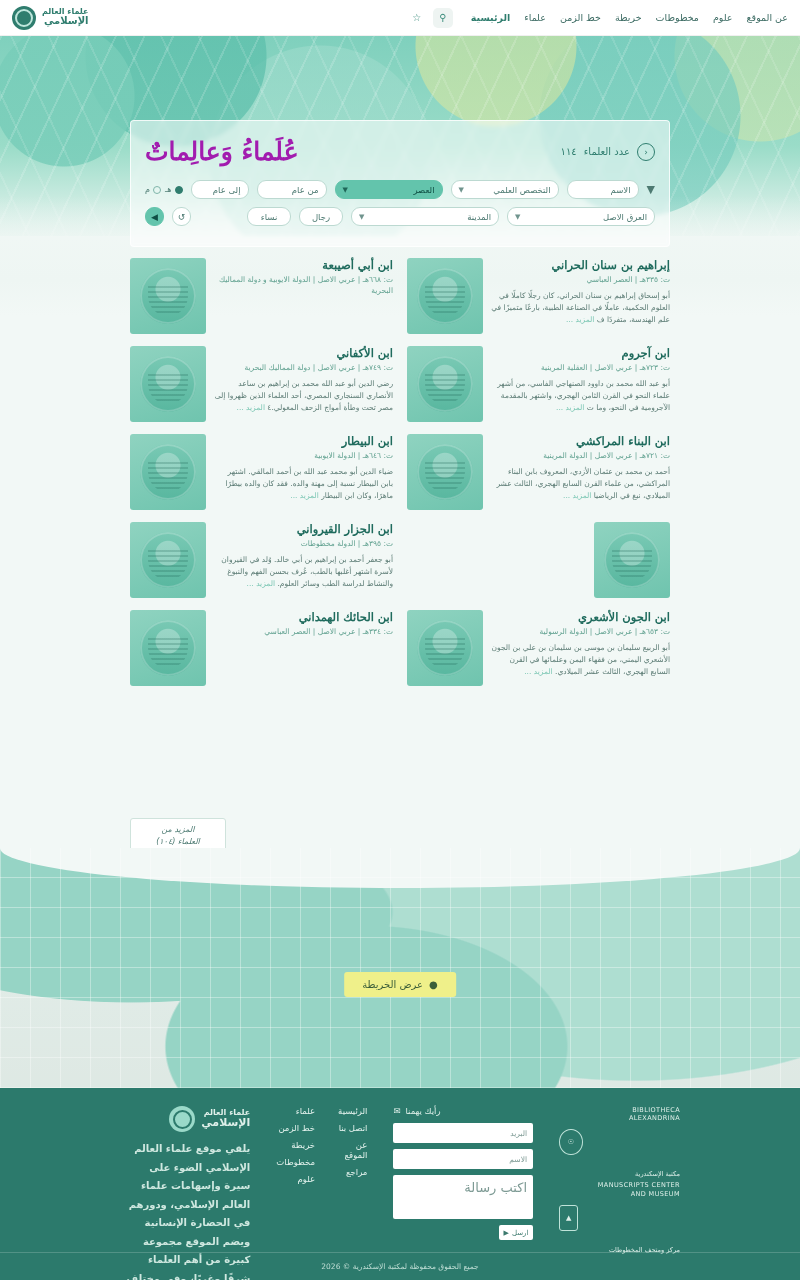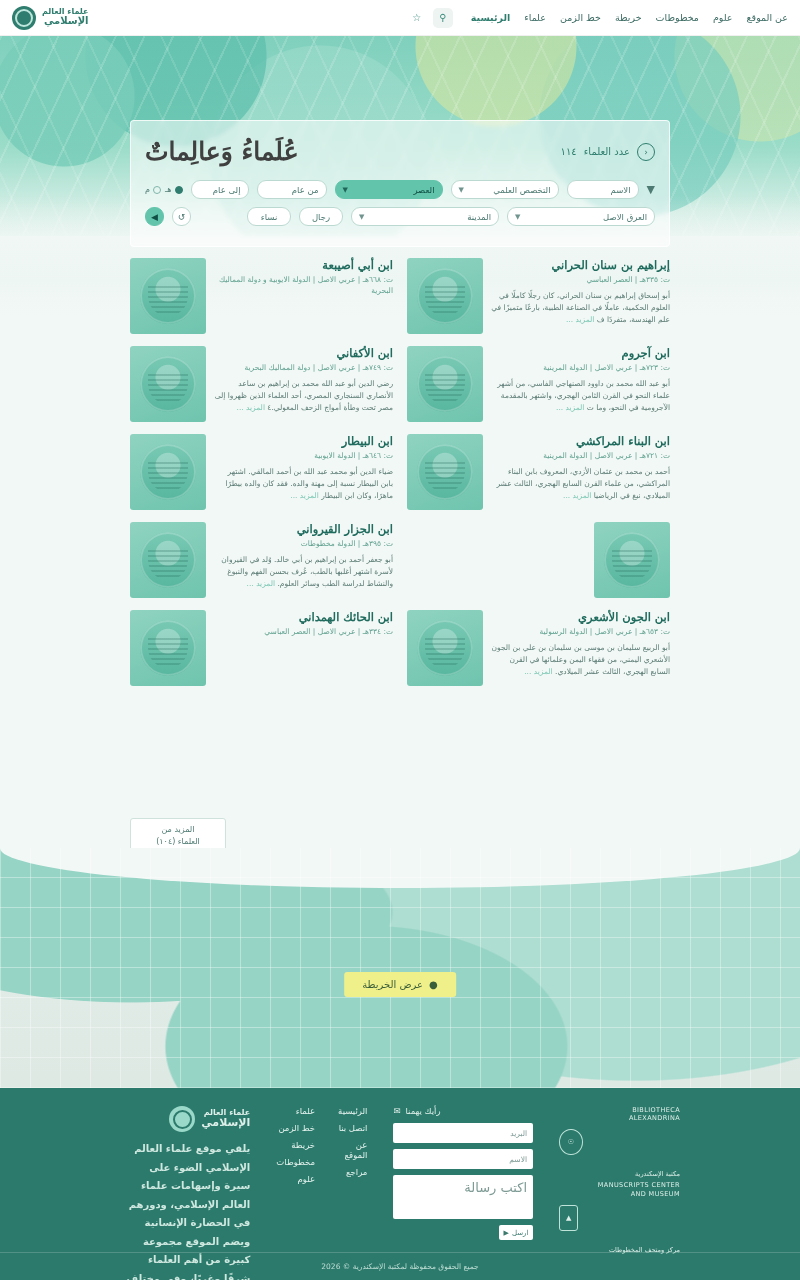--- a/index.html
+++ b/index.html
@@ -82,21 +82,21 @@
   .panel-head { display: flex; align-items: center; justify-content: space-between; }
   .count-wrap { display: flex; align-items: center; gap: 7px; }
   .circle-btn {
     width: 18px; height: 18px; border-radius: 50%;
     border: 1px solid #2f7d6e; color: #2f7d6e;
     font-size: 9px; display: flex; align-items: center; justify-content: center;
     cursor: pointer; background: transparent;
   }
   .count-text { font-size: 10px; color: #2f7d6e; }
   .title-main {
-    font-size: 25px; color: #404040; font-weight: bold; letter-spacing: 1px;
+    font-size: 25px; color: #a21caf; font-weight: bold; letter-spacing: 1px;
     font-family: "DejaVu Serif", "Liberation Serif", serif;
   }
 
   
   .filters { margin-top: 14px; }
   .filter-row { display: flex; align-items: center; gap: 8px; margin-bottom: 8px; }
   .fld {
     height: 19px; border: 1px solid #bcd9d1; border-radius: 9px;
     background: #ffffff; font-size: 8.5px; color: #4d7a72;
     display: flex; align-items: center; justify-content: space-between;
@@ -158,21 +158,21 @@
   }
   .card-meta { font-size: 7.5px; color: #5fa08f; margin-bottom: 4px; line-height: 1.4; }
   .card-desc { font-size: 7.5px; color: #5b7b74; line-height: 1.62; }
   .more-link { color: #7cc7b4; }
 
   
   .more-box {
     position: absolute; top: 782px; left: 130px;
     width: 96px; height: 36px; border: 1px solid #cfe3dc; border-radius: 3px;
     background: #ffffff; display: flex; flex-direction: column;
-    align-items: center; justify-content: center; cursor: pointer;
+    align-items: center; justify-content: center; cursor: pointer; font-style: italic;
   }
   .more-box span { font-size: 8px; color: #4d7a72; line-height: 1.45; }
 
   
   .map {
     position: absolute; top: 848px; left: 0; right: 0; height: 240px;
     background: #dfe9e4; overflow: hidden;
   }
   .map::before {
     content: ""; position: absolute; inset: -20px;
@@ -365,21 +365,21 @@
         <div class="card-body">
           <div class="card-name">ابن أبي أصيبعة</div>
           <div class="card-meta">ت: ٦٦٨هـ | عربي الاصل | الدولة الايوبية و دولة المماليك البحرية</div>
         </div>
         <div class="card-thumb"></div>
       </div>
 
       <div class="card">
         <div class="card-body">
           <div class="card-name">ابن آجروم</div>
-          <div class="card-meta">ت: ٧٢٣هـ | عربي الاصل | الدولة المرينية</div>
+          <div class="card-meta">ت: ٧٢٣هـ | عربي الاصل | العقلية المرينية</div>
           <div class="card-desc">
             <span>أبو عبد الله محمد بن داوود الصنهاجي الفاسي، من أشهر علماء النحو في القرن الثامن الهجري، واشتهر بالمقدمة الآجرومية في النحو، وما ت</span>
             <span class="more-link">المزيد ...</span>
           </div>
         </div>
         <div class="card-thumb"></div>
       </div>
 
       <div class="card">
         <div class="card-body">

